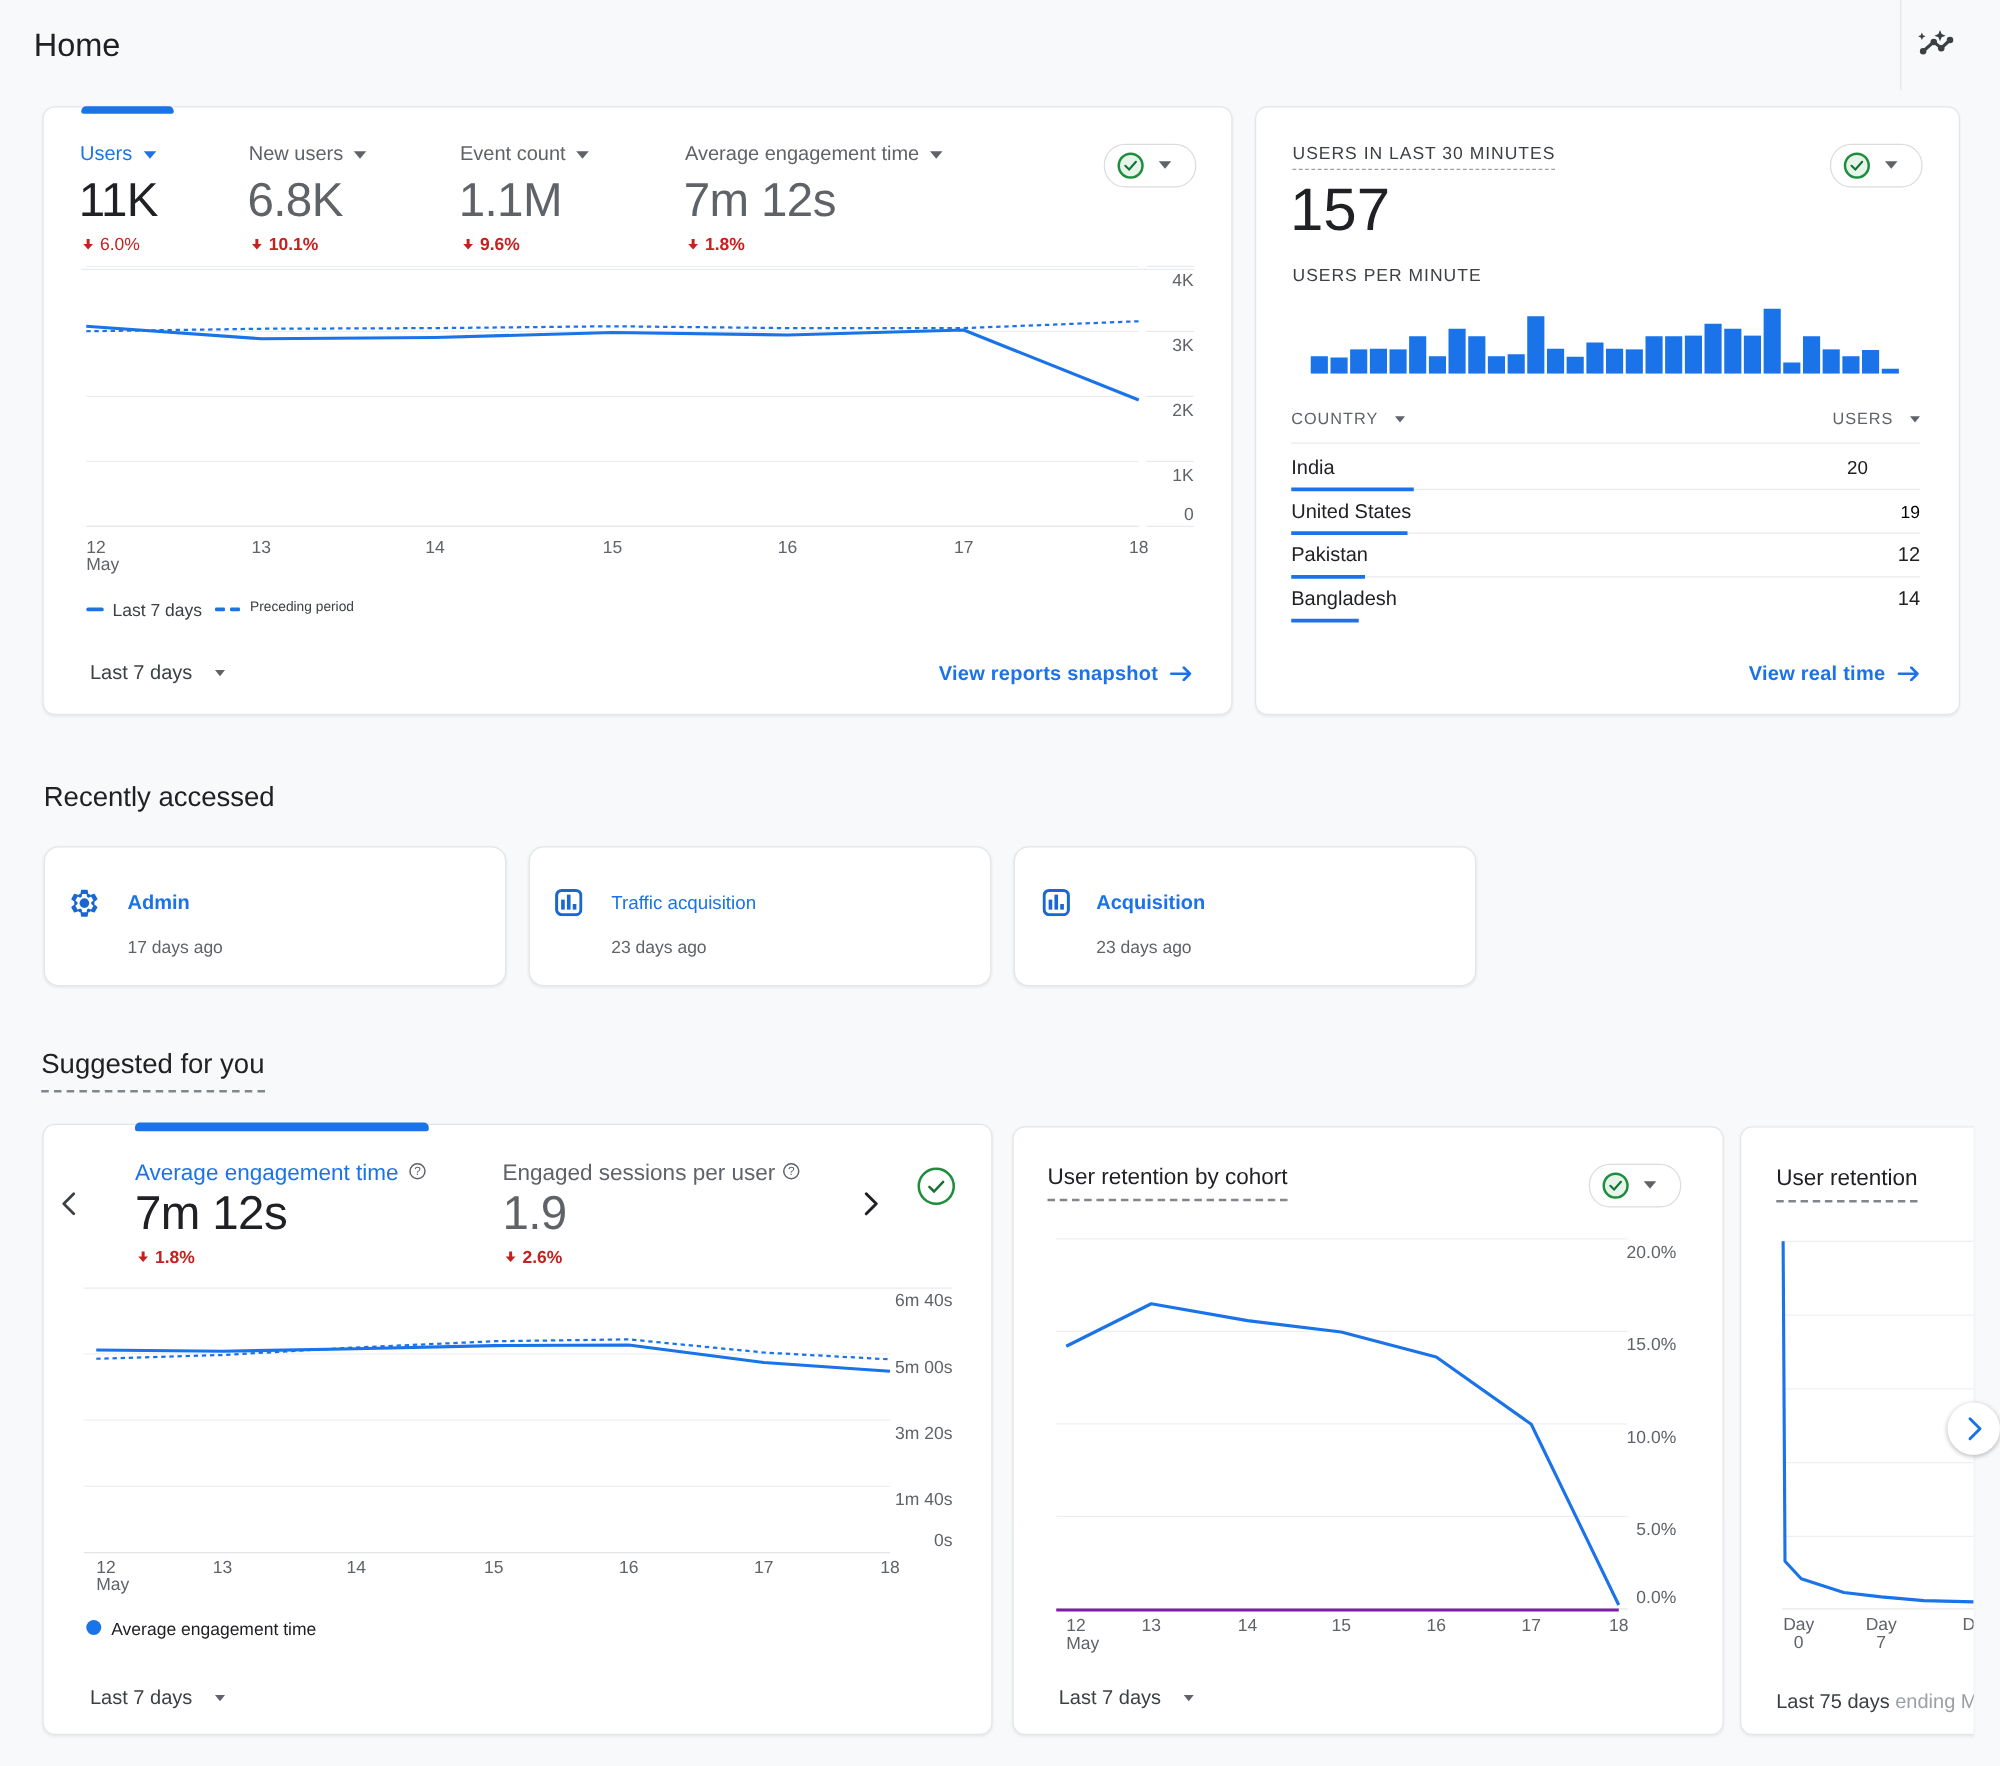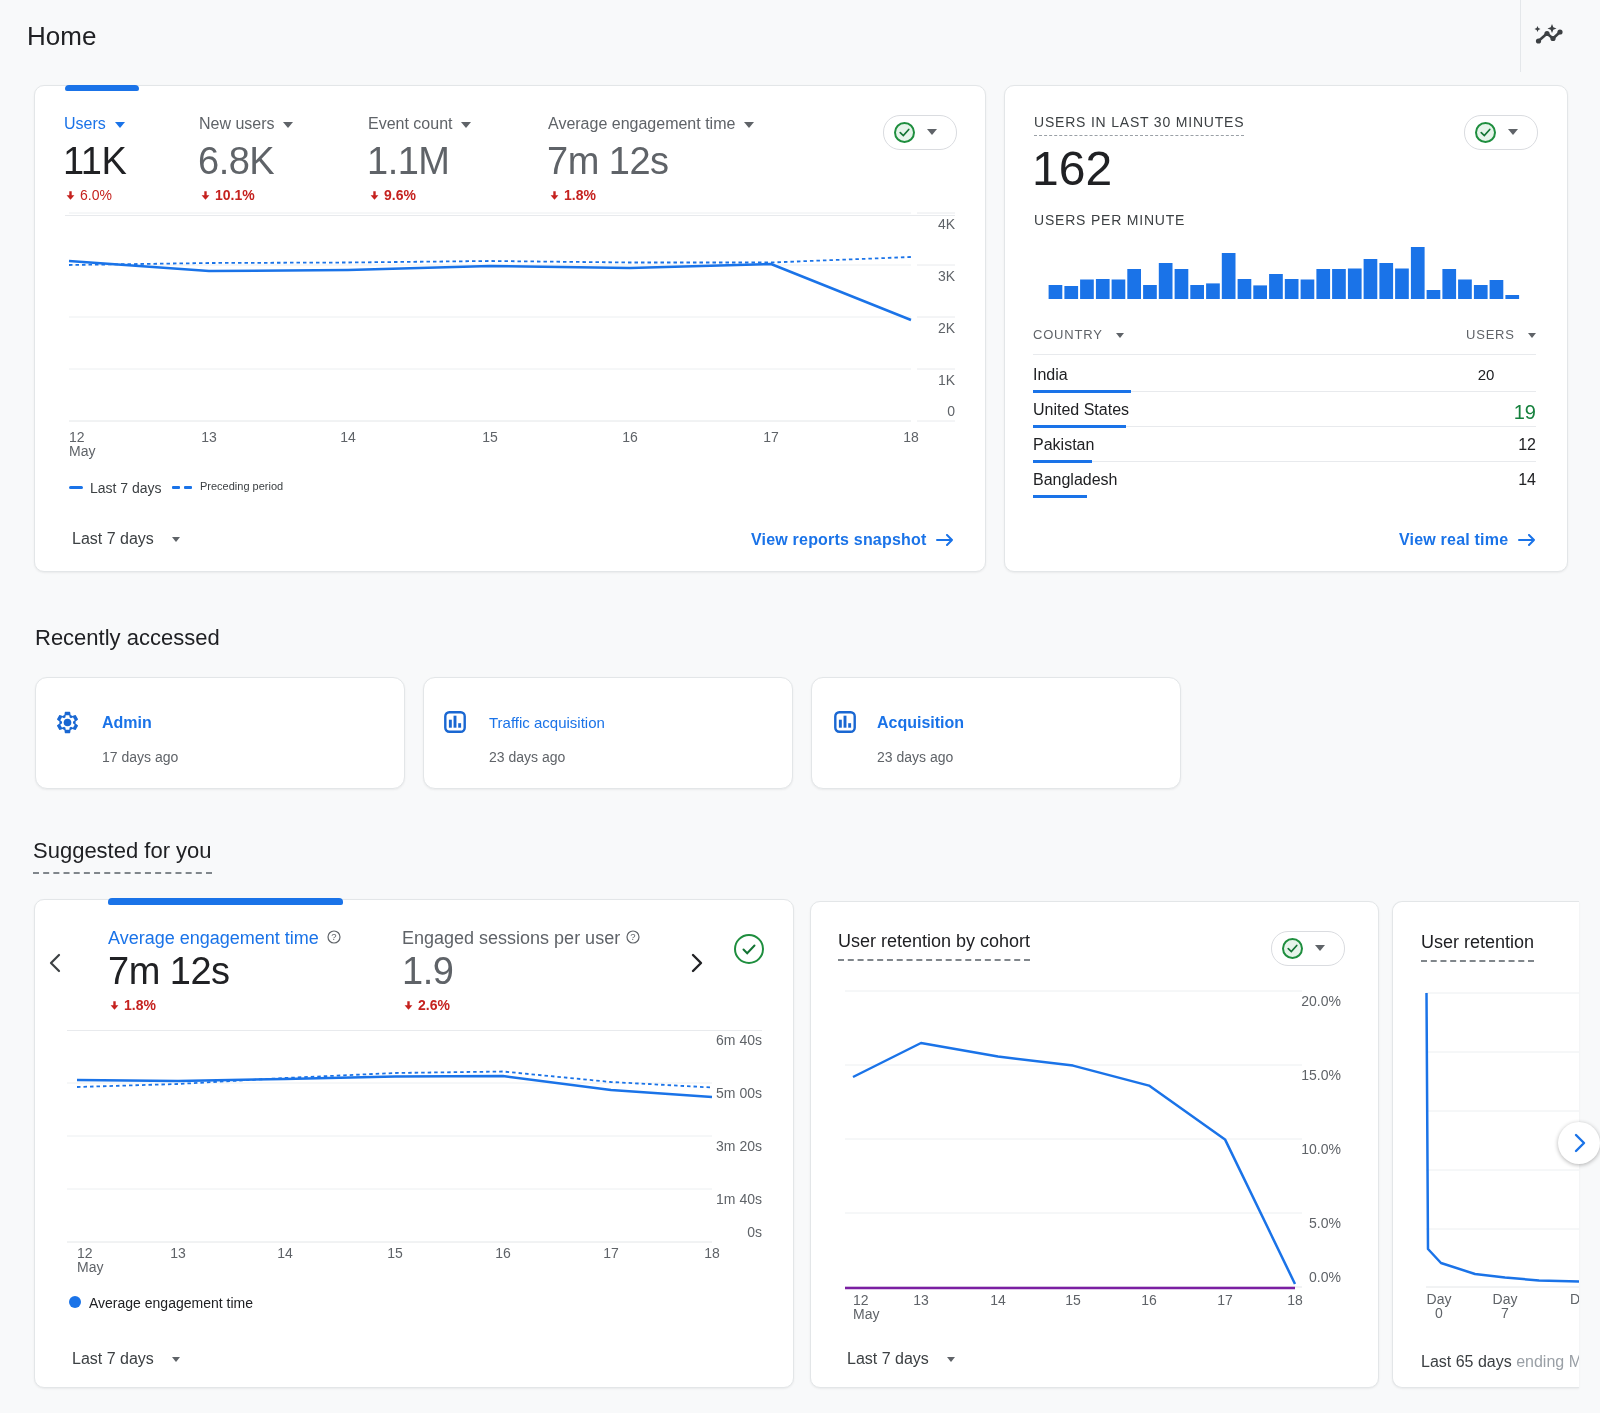--- a/index.html
+++ b/index.html
@@ -105,21 +105,21 @@
 <div class="abs" style="left:184px;top:486px;width:8px;height:3px;background:#1a73e8;border-radius:1px"></div>
 <div class="abs" style="left:200px;top:480px;font-size:11px;color:#3c4043">Preceding period</div>
 
 <div class="abs" style="left:72px;top:530px;font-size:16px;color:#3c4043">Last 7 days&nbsp;&nbsp;&nbsp; <span class="caret" style="border-top-width:5px;border-left-width:4px;border-right-width:4px"></span></div>
 <div class="abs link" style="left:751px;top:531px">View reports snapshot &nbsp;<svg width="18" height="12" viewBox="0 0 18 12" style="vertical-align:-1px">
       <path d="M1 6 H16 M11 1 L16 6 L11 11" stroke="#1a73e8" stroke-width="2" fill="none" stroke-linecap="round" stroke-linejoin="round"></path>
     </svg></div>
 
 <div class="card" style="left:1004px;top:85px;width:562px;height:485px"></div>
 <div class="abs upper" style="left:1034px;top:114px;border-bottom:1px dashed #9aa0a6;padding-bottom:5px">USERS IN LAST 30 MINUTES</div>
-<div class="abs" style="left:1032px;top:141px;font-size:48px;color:#202124">162</div>
+<div class="abs" style="left:1032px;top:141px;font-size:48px;color:#202124">157</div>
 <div class="pill" style="left:1464px;top:115px">
 <div class="gcirc" style="border:2px solid #1e8e3e"><svg width="17" height="17" viewBox="0 0 20 20">
         <path d="M5 10.2 L8.6 13.6 L15 6.4" stroke="#137333" stroke-width="2" fill="none" stroke-linecap="round"></path>
       </svg></div>
 <div class="caret" style="position:absolute;left:43px;top:13px"></div>
 </div>
 <div class="abs upper" style="left:1034px;top:212px">USERS PER MINUTE</div>
 <svg class="abs" style="left:1034px;top:240px" width="502" height="59" viewBox="0 0 502 59">
 <rect x="14.6" y="45.0" width="13.7" height="14" fill="#1a73e8"></rect>
 <rect x="30.4" y="46.0" width="13.7" height="13" fill="#1a73e8"></rect>
@@ -154,21 +154,21 @@
 </svg>
 
 <div class="abs" style="left:1033px;top:327px;font-size:13px;color:#5f6368;letter-spacing:.8px">COUNTRY&nbsp;&nbsp; <span class="caret" style="border-top-width:5px;border-left-width:4.5px;border-right-width:4.5px"></span></div>
 <div class="abs" style="left:1440px;top:327px;width:96px;text-align:right;font-size:13px;color:#5f6368;letter-spacing:.8px">USERS&nbsp;&nbsp; <span class="caret" style="border-top-width:5px;border-left-width:4.5px;border-right-width:4.5px"></span></div>
 <div class="abs" style="left:1033px;top:354px;width:503px;height:1px;background:#e8eaed"></div>
 <div class="abs" style="left:1033px;top:366px;font-size:16px;color:#202124">India</div>
 <div class="abs" style="left:1436px;top:366px;width:100px;text-align:center;font-size:15px;color:#202124">20</div>
 <div class="abs" style="left:1033px;top:391px;width:503px;height:1px;background:#e8eaed"></div>
 <div class="abs" style="left:1033px;top:390px;width:98px;height:3px;background:#1a73e8"></div>
 <div class="abs" style="left:1033px;top:401px;font-size:16px;color:#202124">United States</div>
-<div class="abs" style="left:1436px;top:401px;width:100px;text-align:right;font-size:20px;color:#15803d">19</div>
+<div class="abs" style="left:1436px;top:401px;width:100px;text-align:right;font-size:14px;color:#000000">19</div>
 <div class="abs" style="left:1033px;top:426px;width:503px;height:1px;background:#e8eaed"></div>
 <div class="abs" style="left:1033px;top:425px;width:93px;height:3px;background:#1a73e8"></div>
 <div class="abs" style="left:1033px;top:436px;font-size:16px;color:#202124">Pakistan</div>
 <div class="abs" style="left:1436px;top:436px;width:100px;text-align:right;font-size:16px;color:#202124">12</div>
 <div class="abs" style="left:1033px;top:461px;width:503px;height:1px;background:#e8eaed"></div>
 <div class="abs" style="left:1033px;top:460px;width:59px;height:3px;background:#1a73e8"></div>
 <div class="abs" style="left:1033px;top:471px;font-size:16px;color:#202124">Bangladesh</div>
 <div class="abs" style="left:1436px;top:471px;width:100px;text-align:right;font-size:16px;color:#202124">14</div>
 <div class="abs" style="left:1033px;top:495px;width:54px;height:3px;background:#1a73e8"></div>
 <div class="abs link" style="left:1399px;top:531px">View real time &nbsp;<svg width="18" height="12" viewBox="0 0 18 12" style="vertical-align:-1px">
@@ -319,17 +319,17 @@
 <line x1="33" y1="325" x2="186" y2="325" stroke="#e3e6e8"></line>
 <polyline points="33.5,31 35,287 48,301 82,312 112,315.5 146,318.5 186,319.5" fill="none" stroke="#1a73e8" stroke-width="2.5" stroke-linejoin="round"></polyline>
 <g font-family="Liberation Sans, sans-serif" font-size="14" fill="#5f6368" text-anchor="middle">
 <text x="46" y="342">Day</text>
         <text x="46" y="356">0</text>
 <text x="112" y="342">Day</text>
         <text x="112" y="356">7</text>
 <text x="182" y="342">D</text>
 </g>
 </svg>
-<div class="abs" style="left:28px;top:451px;font-size:16px;white-space:nowrap"><span style="color:#3c4043">Last 65 days </span><span style="color:#9aa0a6">ending M</span></div>
+<div class="abs" style="left:28px;top:451px;font-size:16px;white-space:nowrap"><span style="color:#3c4043">Last 75 days </span><span style="color:#9aa0a6">ending M</span></div>
 </div>
 <div class="abs" style="left:1558px;top:1122px;width:42px;height:42px;border-radius:50%;background:#fff;box-shadow:0 1px 4px rgba(0,0,0,.3)"><svg width="42" height="42" viewBox="0 0 42 42">
       <path d="M18 13 L26 21 L18 29" stroke="#1a73e8" stroke-width="2.4" fill="none" stroke-linecap="round" stroke-linejoin="round"></path>
     </svg></div>
 
 </body></html>

